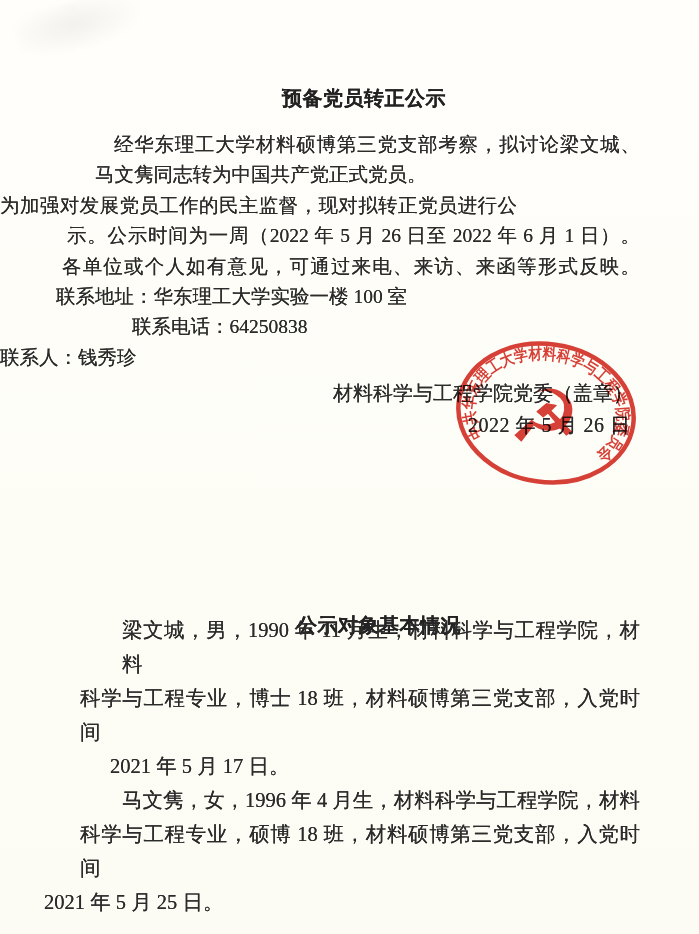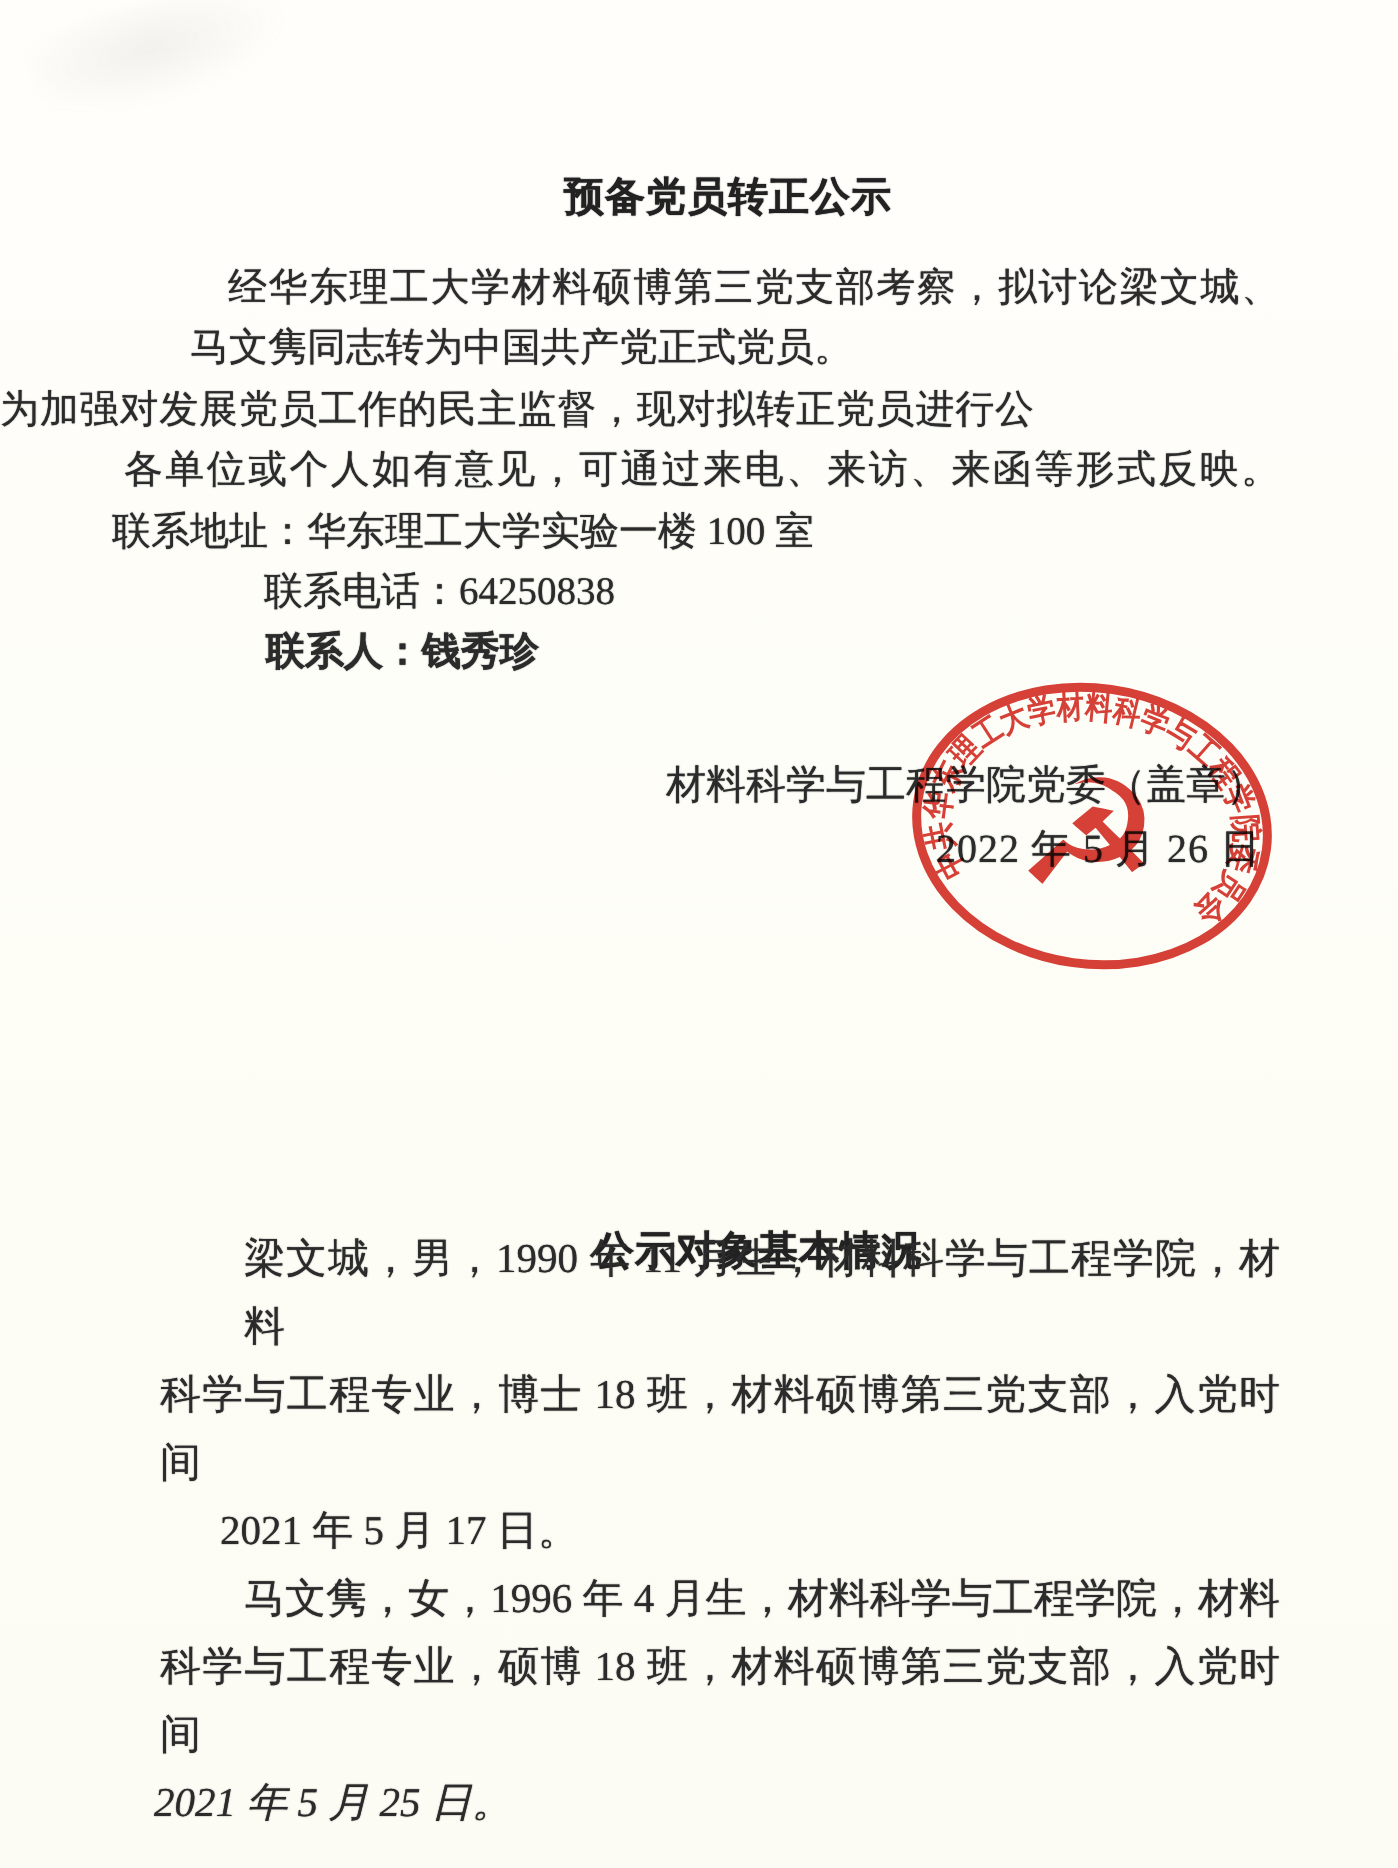--- a/index.html
+++ b/index.html
@@ -82,24 +82,25 @@
 <div class="page">
 
   <div class="smudge"></div>
 
   <div id="notice-title" class="doc-title">预备党员转正公示</div>
 
   <div id="notice-body" class="block">
     <div class="ln fill" style="margin-left:114px; width:526px;">经华东理工大学材料硕博第三党支部考察，拟讨论梁文城、</div>
     <div class="ln" style="margin-left:95px;">马文隽同志转为中国共产党正式党员。</div>
     <div class="ln fill" style="width:517px;">为加强对发展党员工作的民主监督，现对拟转正党员进行公</div>
+    <div class="ln fill" style="margin-left:67px; width:573px;">示。公示时间为一周（2022 年 5 月 26 日至 2022 年 6 月 1 日）。</div>
     <div class="ln fill" style="margin-left:62px; width:578px;">各单位或个人如有意见，可通过来电、来访、来函等形式反映。</div>
     <div class="ln" style="margin-left:56px;">联系地址：华东理工大学实验一楼 100 室</div>
     <div class="ln" style="margin-left:132px;">联系电话：64250838</div>
-    <div class="ln" style="margin-left:133px;font-weight:bold;">联系人：钱秀珍</div>
+    <div class="ln" style="">联系人：钱秀珍</div>
   </div>
 
   <div class="sig-line">材料科学与工程学院党委（盖章）</div>
   <div class="date-line">2022 年 5 月 26 日</div>
 
   <svg class="stamp" viewBox="-100 -80 200 160" xmlns="http://www.w3.org/2000/svg">
     <defs>
       <path id="ringPath" d="M -59,31 A 72,54 0 1 1 59,31" fill="none"></path>
     </defs>
     <ellipse class="ring-border" cx="0" cy="0" rx="88" ry="69" stroke="#d2251c"></ellipse>
@@ -110,16 +111,16 @@
   </svg>
 
   <div id="profile-title" class="doc-title">公示对象基本情况</div>
 
   <div id="profile-body" class="block">
     <div class="ln fill" style="margin-left:122px; width:518px;">梁文城，男，1990 年 11 月生，材料科学与工程学院，材料</div>
     <div class="ln fill" style="margin-left:80px; width:560px;">科学与工程专业，博士 18 班，材料硕博第三党支部，入党时间</div>
     <div class="ln" style="margin-left:110px;">2021 年 5 月 17 日。</div>
     <div class="ln fill" style="margin-left:122px; width:518px;">马文隽，女，1996 年 4 月生，材料科学与工程学院，材料</div>
     <div class="ln fill" style="margin-left:80px; width:560px;">科学与工程专业，硕博 18 班，材料硕博第三党支部，入党时间</div>
-    <div class="ln" style="margin-left:77px;font-style:italic;">2021 年 5 月 25 日。</div>
+    <div class="ln" style="margin-left:44px;">2021 年 5 月 25 日。</div>
   </div>
 
 </div>
 
 </body></html>

